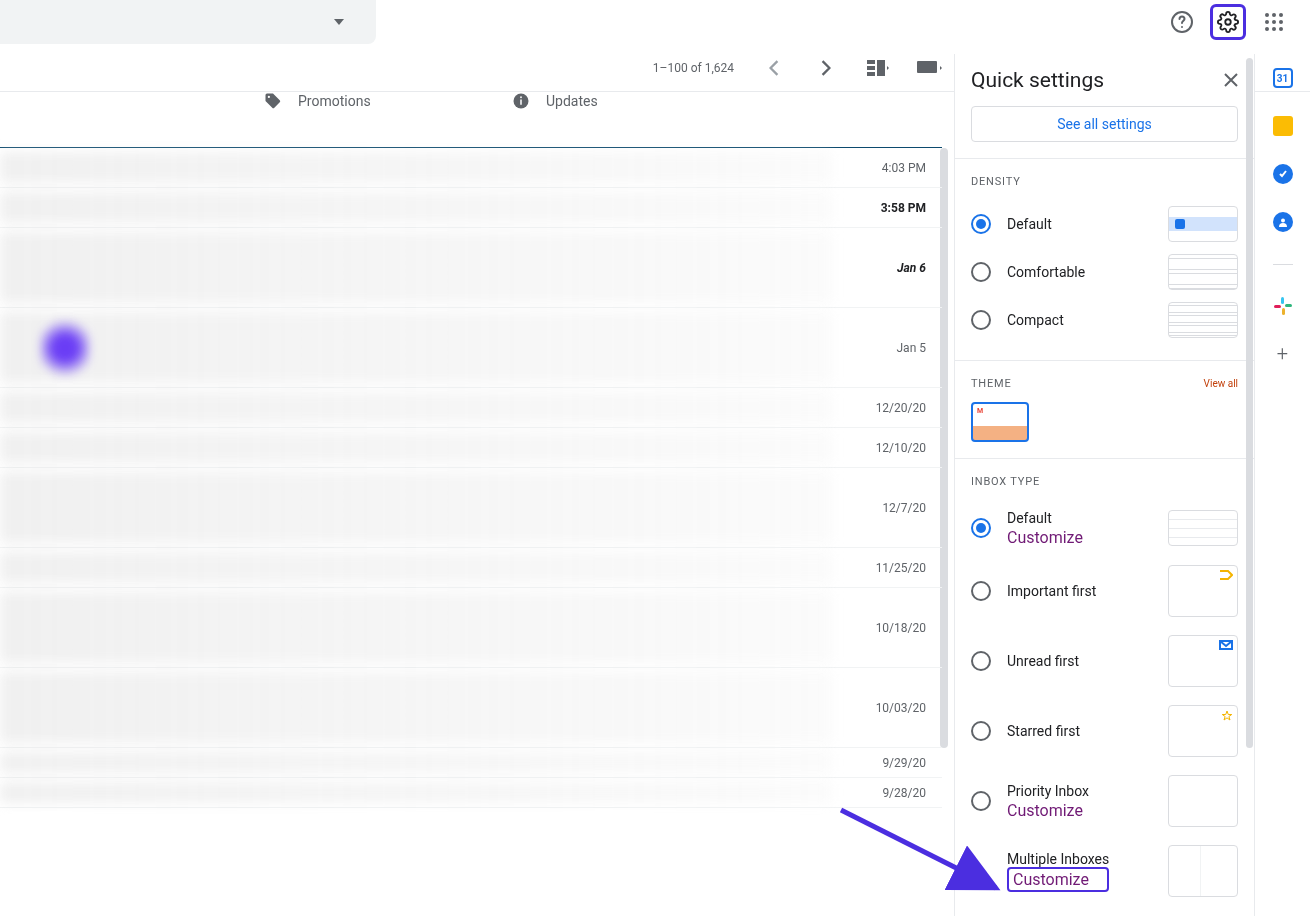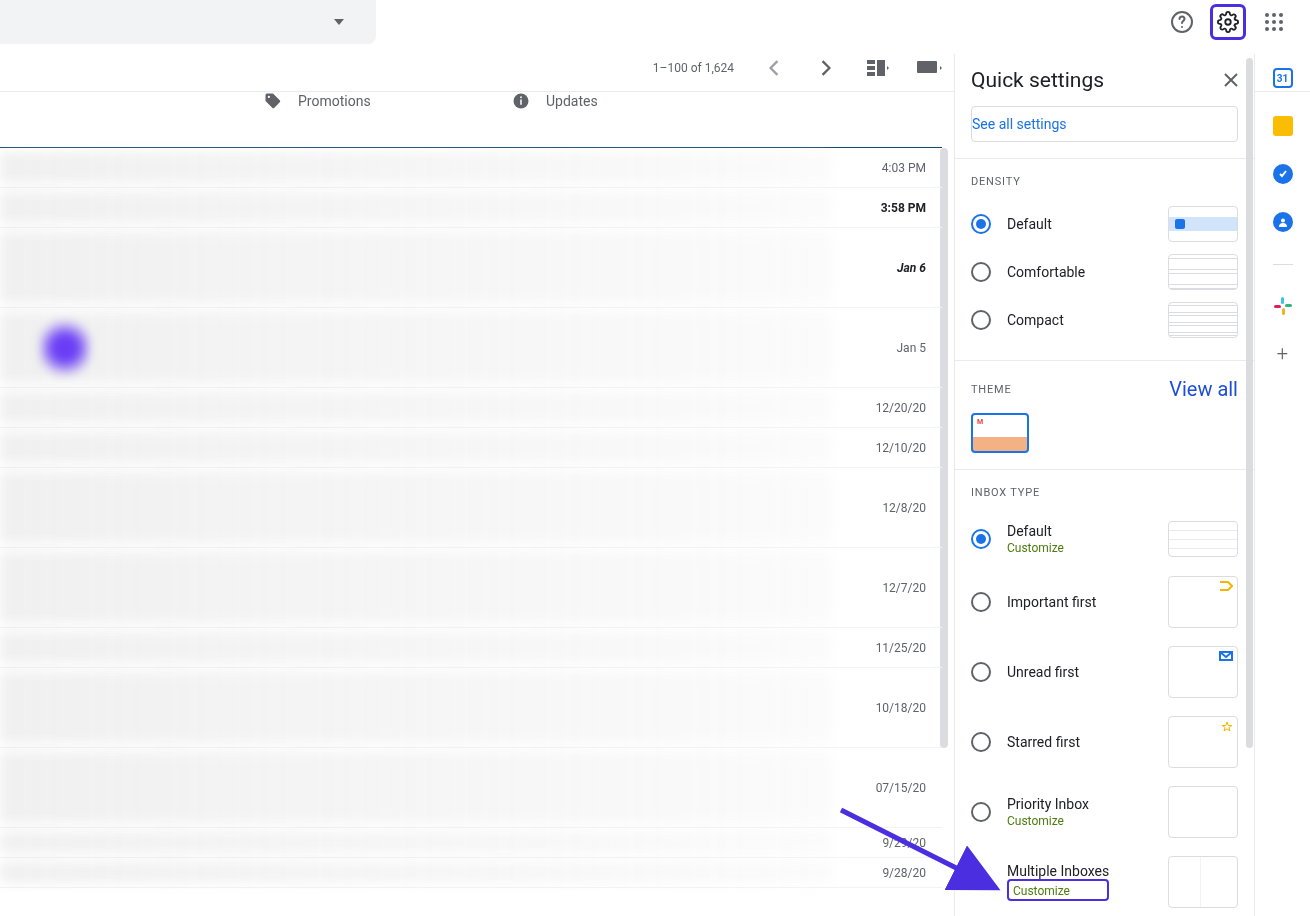--- a/index.html
+++ b/index.html
@@ -168,43 +168,43 @@
     font-size: 21px;
     color: #202124;
   }
   .see-all {
     margin: 0 16px 16px;
     border: 1px solid #dadce0;
     border-radius: 4px;
     height: 36px;
     display: flex;
     align-items: center;
-    justify-content: flex-start;
+    justify-content: center;
     color: #1a73e8;
     font-size: 14px;
     cursor: pointer;
   }
   .qs-section {
     border-top: 1px solid #e8eaed;
     padding: 16px;
   }
   .qs-section-title {
     font-size: 11px;
     letter-spacing: .8px;
     color: #5f6368;
     text-transform: uppercase;
     margin-bottom: 12px;
     display: flex;
     justify-content: space-between;
     align-items: center;
     text-align: right;
   }
   .qs-view-all {
-    color: #1d4ed8;
-    font-size: 20px;
+    color: #c2410c;
+    font-size: 10px;
     text-transform: none;
     letter-spacing: 0;
     cursor: pointer;
   }
   .qs-option {
     display: flex;
     align-items: center;
     justify-content: space-between;
     min-height: 48px;
     gap: 12px;
@@ -221,21 +221,21 @@
     display: flex; align-items: center; justify-content: center;
   }
   .radio.selected { border-color: #1a73e8; }
   .radio.selected::after {
     content: '';
     width: 10px; height: 10px;
     background: #1a73e8;
     border-radius: 50%;
   }
   .option-label { font-size: 14px; color: #202124; }
-  .option-sublink { color: #4d7c0f; font-size: 12px; cursor: pointer; margin-top: 2px; }
+  .option-sublink { color: #701a75; font-size: 16px; cursor: pointer; margin-top: 2px; }
   .option-col { display: flex; flex-direction: column; }
   .preview {
     width: 70px; height: 36px;
     border: 1px solid #dadce0;
     border-radius: 4px;
     background: #fff;
   }
   .theme-thumb {
     width: 58px; height: 40px;
     border: 2px solid #1a73e8;
@@ -408,37 +408,33 @@
     <div class="msg-row" style="height: 40px;">
       <div class="blur-content"></div>
       <span style="position: relative;">12/20/20</span>
     </div>
     <div class="msg-row" style="height: 40px;">
       <div class="blur-content"></div>
       <span style="position: relative;">12/10/20</span>
     </div>
     <div class="msg-row tall" style="height: 80px;">
       <div class="blur-content"></div>
-      <span style="position: relative;">12/8/20</span>
+      <span style="position: relative; margin-left: 40px;">12/7/20</span>
+    </div>
+    <div class="msg-row" style="height: 40px;">
+      <div class="blur-content"></div>
+      <span style="position: relative;">11/25/20</span>
     </div>
     <div class="msg-row tall" style="height: 80px;">
       <div class="blur-content"></div>
-      <span style="position: relative; margin-left: 40px;">12/7/20</span>
-    </div>
-    <div class="msg-row" style="height: 40px;">
-      <div class="blur-content"></div>
-      <span style="position: relative;">11/25/20</span>
+      <span style="position: relative;">10/18/20</span>
     </div>
     <div class="msg-row tall" style="height: 80px;">
       <div class="blur-content"></div>
-      <span style="position: relative;">10/18/20</span>
-    </div>
-    <div class="msg-row tall" style="height: 80px;">
-      <div class="blur-content"></div>
-      <span style="position: relative;">07/15/20</span>
+      <span style="position: relative;">10/03/20</span>
     </div>
     <div class="msg-row" style="height: 30px;">
       <div class="blur-content"></div>
       <span style="position: relative;">9/29/20</span>
     </div>
     <div class="msg-row" style="height: 30px;">
       <div class="blur-content"></div>
       <span style="position: relative;">9/28/20</span>
     </div>
   </div>

